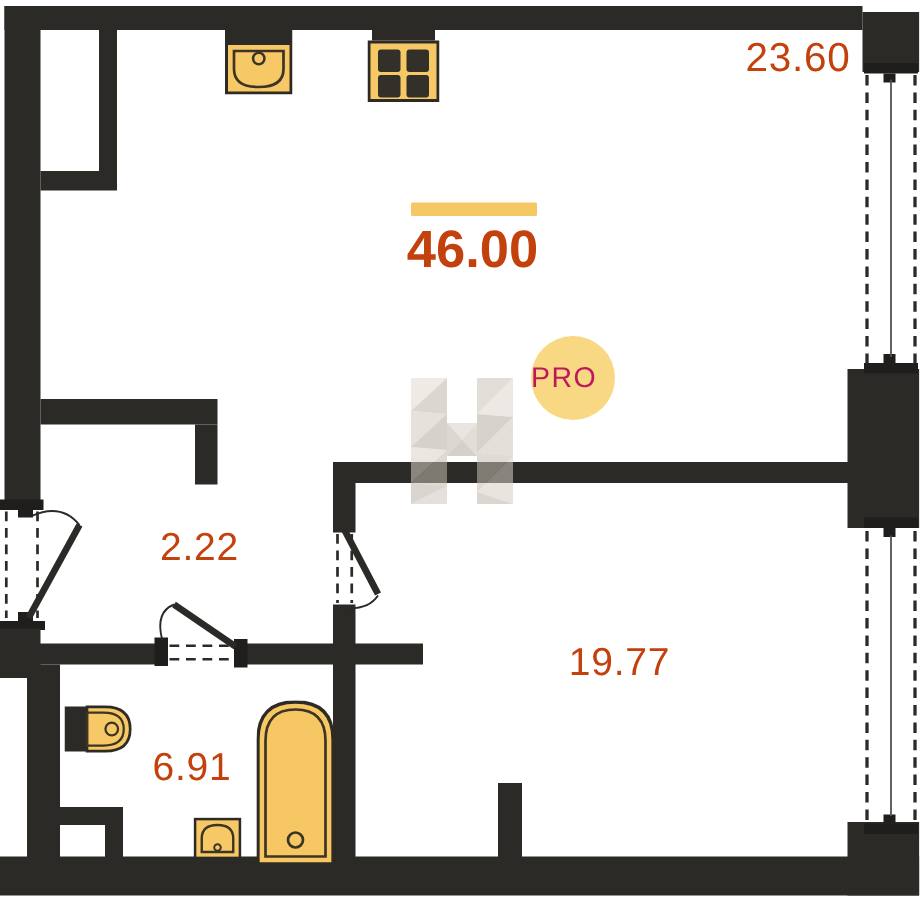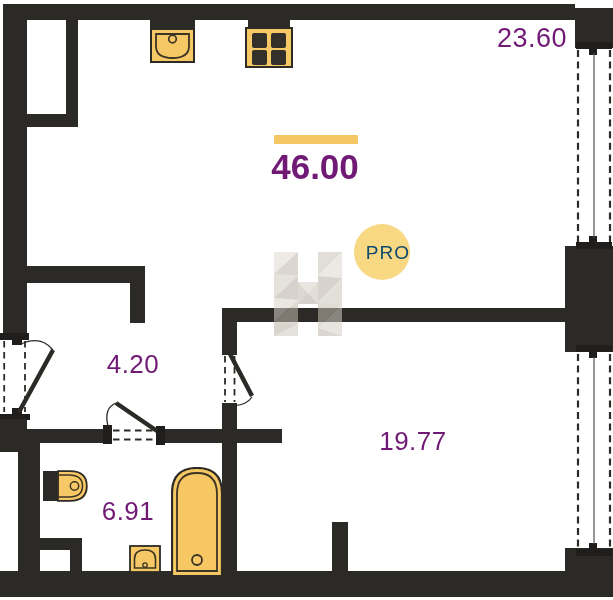--- a/index.html
+++ b/index.html
@@ -5,29 +5,29 @@
   html,body{margin:0;padding:0;background:#ffffff;}
   .plan{
     position:relative;width:613px;height:600px;background:#ffffff;overflow:hidden;
     font-family:"Liberation Sans","DejaVu Sans",sans-serif;
   }
   .wall{position:absolute;background:#2b2a27;}
   .sill{position:absolute;background:#1f1e1c;}
   .overlay{position:absolute;left:0;top:0;z-index:2;pointer-events:none;}
   .fixture{position:absolute;z-index:3;}
   .area-label{
-    position:absolute;z-index:5;color:#701a75;font-size:26px;line-height:1;
+    position:absolute;z-index:5;color:#c2410c;font-size:26px;line-height:1;
     text-align:center;letter-spacing:0.5px;
   }
   .area-label.total{font-size:35px;font-weight:bold;letter-spacing:0px;}
   .accent-bar{position:absolute;z-index:5;background:#f5c765;border-radius:1px;}
   .badge{
     position:absolute;z-index:6;width:56px;height:56px;border-radius:50%;
-    background:#f8d883;display:flex;align-items:center;justify-content:flex-end;
-    color:#0c4a6e;font-size:19px;letter-spacing:1px;line-height:1;
+    background:#f8d883;display:flex;align-items:center;justify-content:flex-start;
+    color:#be185d;font-size:19px;letter-spacing:1px;line-height:1;
   }
   .watermark{position:absolute;z-index:4;}
 </style>
 </head>
 <body>
 
 <div class="plan">
 
   <div class="wall" style="left:3px;top:4px;width:572px;height:16px;"></div>
   <div class="wall" style="left:3px;top:4px;width:24px;height:330px;"></div>
@@ -163,17 +163,17 @@
   </svg>
 
   <div class="badge" style="left:354px;top:224px;">
     <span>PRO</span>
   </div>
 
   <div class="accent-bar" style="left:274px;top:135px;width:84px;height:9px;"></div>
   <div class="area-label total" style="left:258px;top:149px;width:114px;">46.00</div>
 
   <div class="area-label" style="left:480px;top:25px;width:87px;text-align:right;font-size:27px;">23.60</div>
-  <div class="area-label" style="left:100px;top:351px;width:66px;">4.20</div>
+  <div class="area-label" style="left:100px;top:351px;width:66px;">2.22</div>
   <div class="area-label" style="left:373px;top:428px;width:80px;">19.77</div>
   <div class="area-label" style="left:95px;top:498px;width:66px;">6.91</div>
 
 </div>
 
 </body></html>

